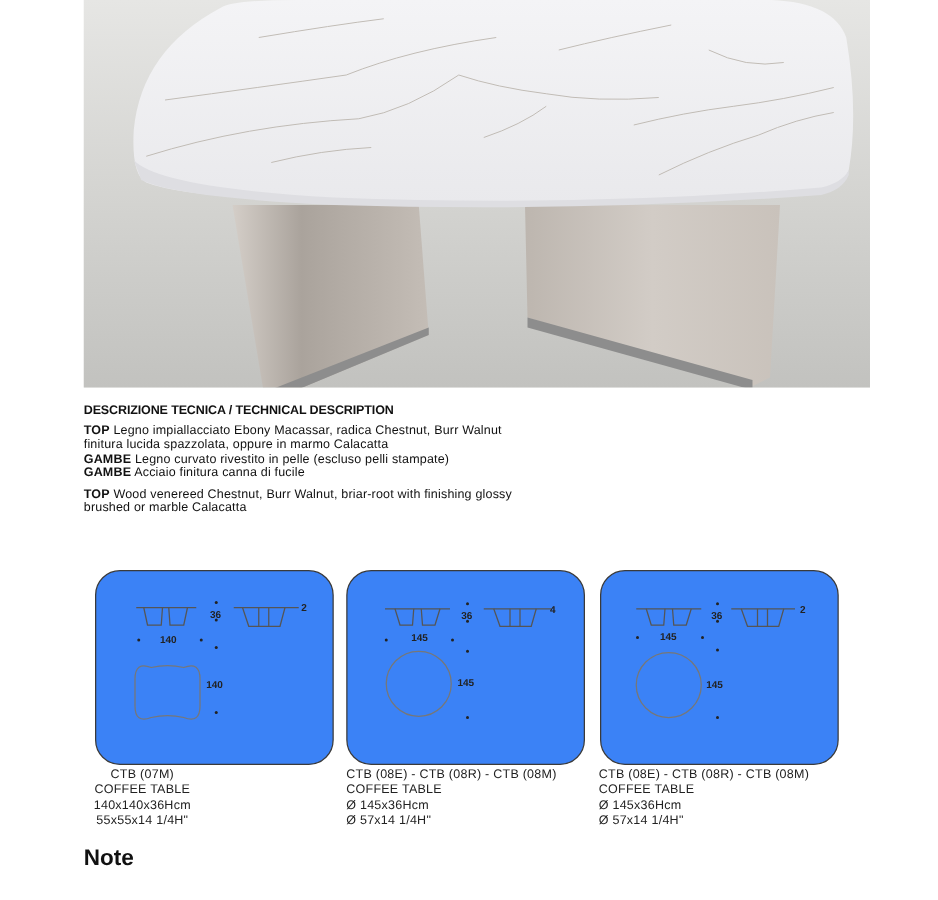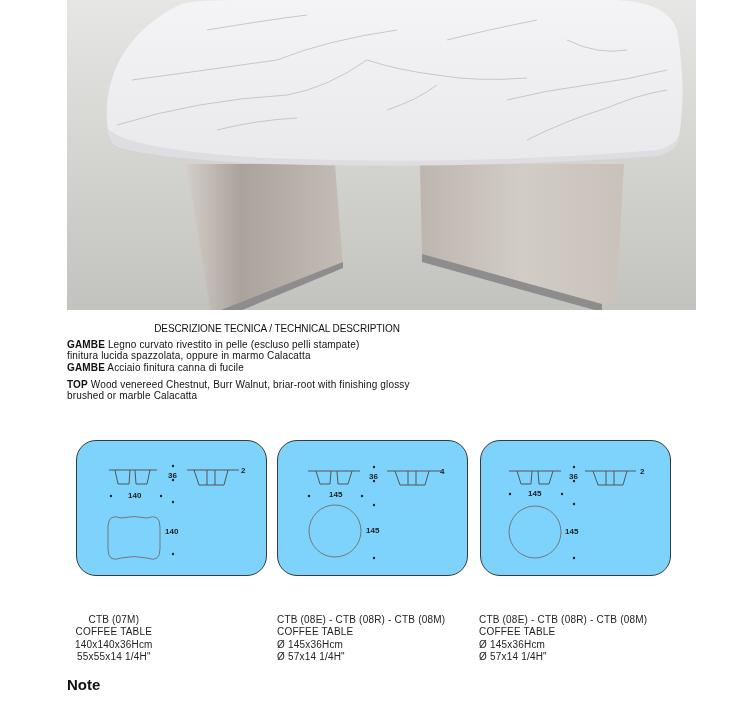--- a/index.html
+++ b/index.html
@@ -9,34 +9,34 @@
     
     .photo {
       position: absolute; left: 67px; top: 0; width: 629px; height: 310px;
       background: linear-gradient(180deg, #e4e4e2 0%, #d2d2cf 45%, #c3c3c0 100%);
       overflow: hidden;
     }
     .photo svg { position: absolute; left: 0; top: 0; width: 629px; height: 310px; }
 
     
     .desc { position: absolute; left: 67px; top: 323px; width: 420px; font-size: 10px; line-height: 11.2px; letter-spacing: 0.15px; }
-    .desc-title { font-weight: normal; font-size: 10px; letter-spacing: -0.1px; margin-bottom: 5px; text-align: center; }
+    .desc-title { font-weight: bold; font-size: 10px; letter-spacing: -0.1px; margin-bottom: 5px; }
     .desc-block { margin-bottom: 6px; }
     .desc-line b { font-weight: bold; }
 
     
     .card {
-      position: absolute; top: 440px; width: 191px; height: 136px;
-      border: 1.5px solid #3a3a3a; border-radius: 20px; background: #7dd3fc;
+      position: absolute; top: 456px; width: 191px; height: 156px;
+      border: 1.5px solid #3a3a3a; border-radius: 20px; background: #3b82f6;
     }
     .card svg { position: absolute; left: 0; top: 0; width: 191px; height: 136px; overflow: visible; }
     .card .num { position: absolute; font-size: 8px; font-weight: bold; color: #222; }
 
     .spec { position: absolute; top: 614px; font-size: 10px; line-height: 12.3px; color: #222; letter-spacing: 0.2px; }
-    .note { position: absolute; left: 67px; top: 676px; font-size: 15px; font-weight: bold; }
+    .note { position: absolute; left: 67px; top: 676px; font-size: 18px; font-weight: bold; }
   </style>
 </head>
 <body>
 
 <div class="photo">
   <svg viewBox="0 0 629 310">
     <defs>
       <linearGradient id="floor" x1="0" y1="0" x2="0" y2="1">
         <stop offset="0" stop-color="#e6e6e4"></stop>
         <stop offset="0.5" stop-color="#d4d4d1"></stop>
@@ -80,22 +80,23 @@
       <path d="M 150,130 Q 190,120 230,118"></path>
       <path d="M 320,110 Q 350,100 370,85"></path>
       <path d="M 500,40 Q 530,55 560,50"></path>
     </g>
   </svg>
 </div>
 
 <div class="desc">
   <div class="desc-title">DESCRIZIONE TECNICA / TECHNICAL DESCRIPTION</div>
   <div class="desc-block">
+    <div class="desc-line"><b>TOP</b><span> Legno impiallacciato Ebony Macassar, radica Chestnut, Burr Walnut</span></div>
+    <div class="desc-line"><span>finitura lucida spazzolata, oppure in marmo Calacatta</span></div>
     <div class="desc-line"><b>GAMBE</b><span> Legno curvato rivestito in pelle (escluso pelli stampate)</span></div>
-    <div class="desc-line"><span>finitura lucida spazzolata, oppure in marmo Calacatta</span></div>
     <div class="desc-line"><b>GAMBE</b><span> Acciaio finitura canna di fucile</span></div>
   </div>
   <div class="desc-block">
     <div class="desc-line"><b>TOP</b><span> Wood venereed Chestnut, Burr Walnut, briar-root with finishing glossy</span></div>
     <div class="desc-line"><span>brushed or marble Calacatta</span></div>
   </div>
 </div>
 
 <div class="card" style="left:76px;">
   <svg viewBox="0 0 191 136">

